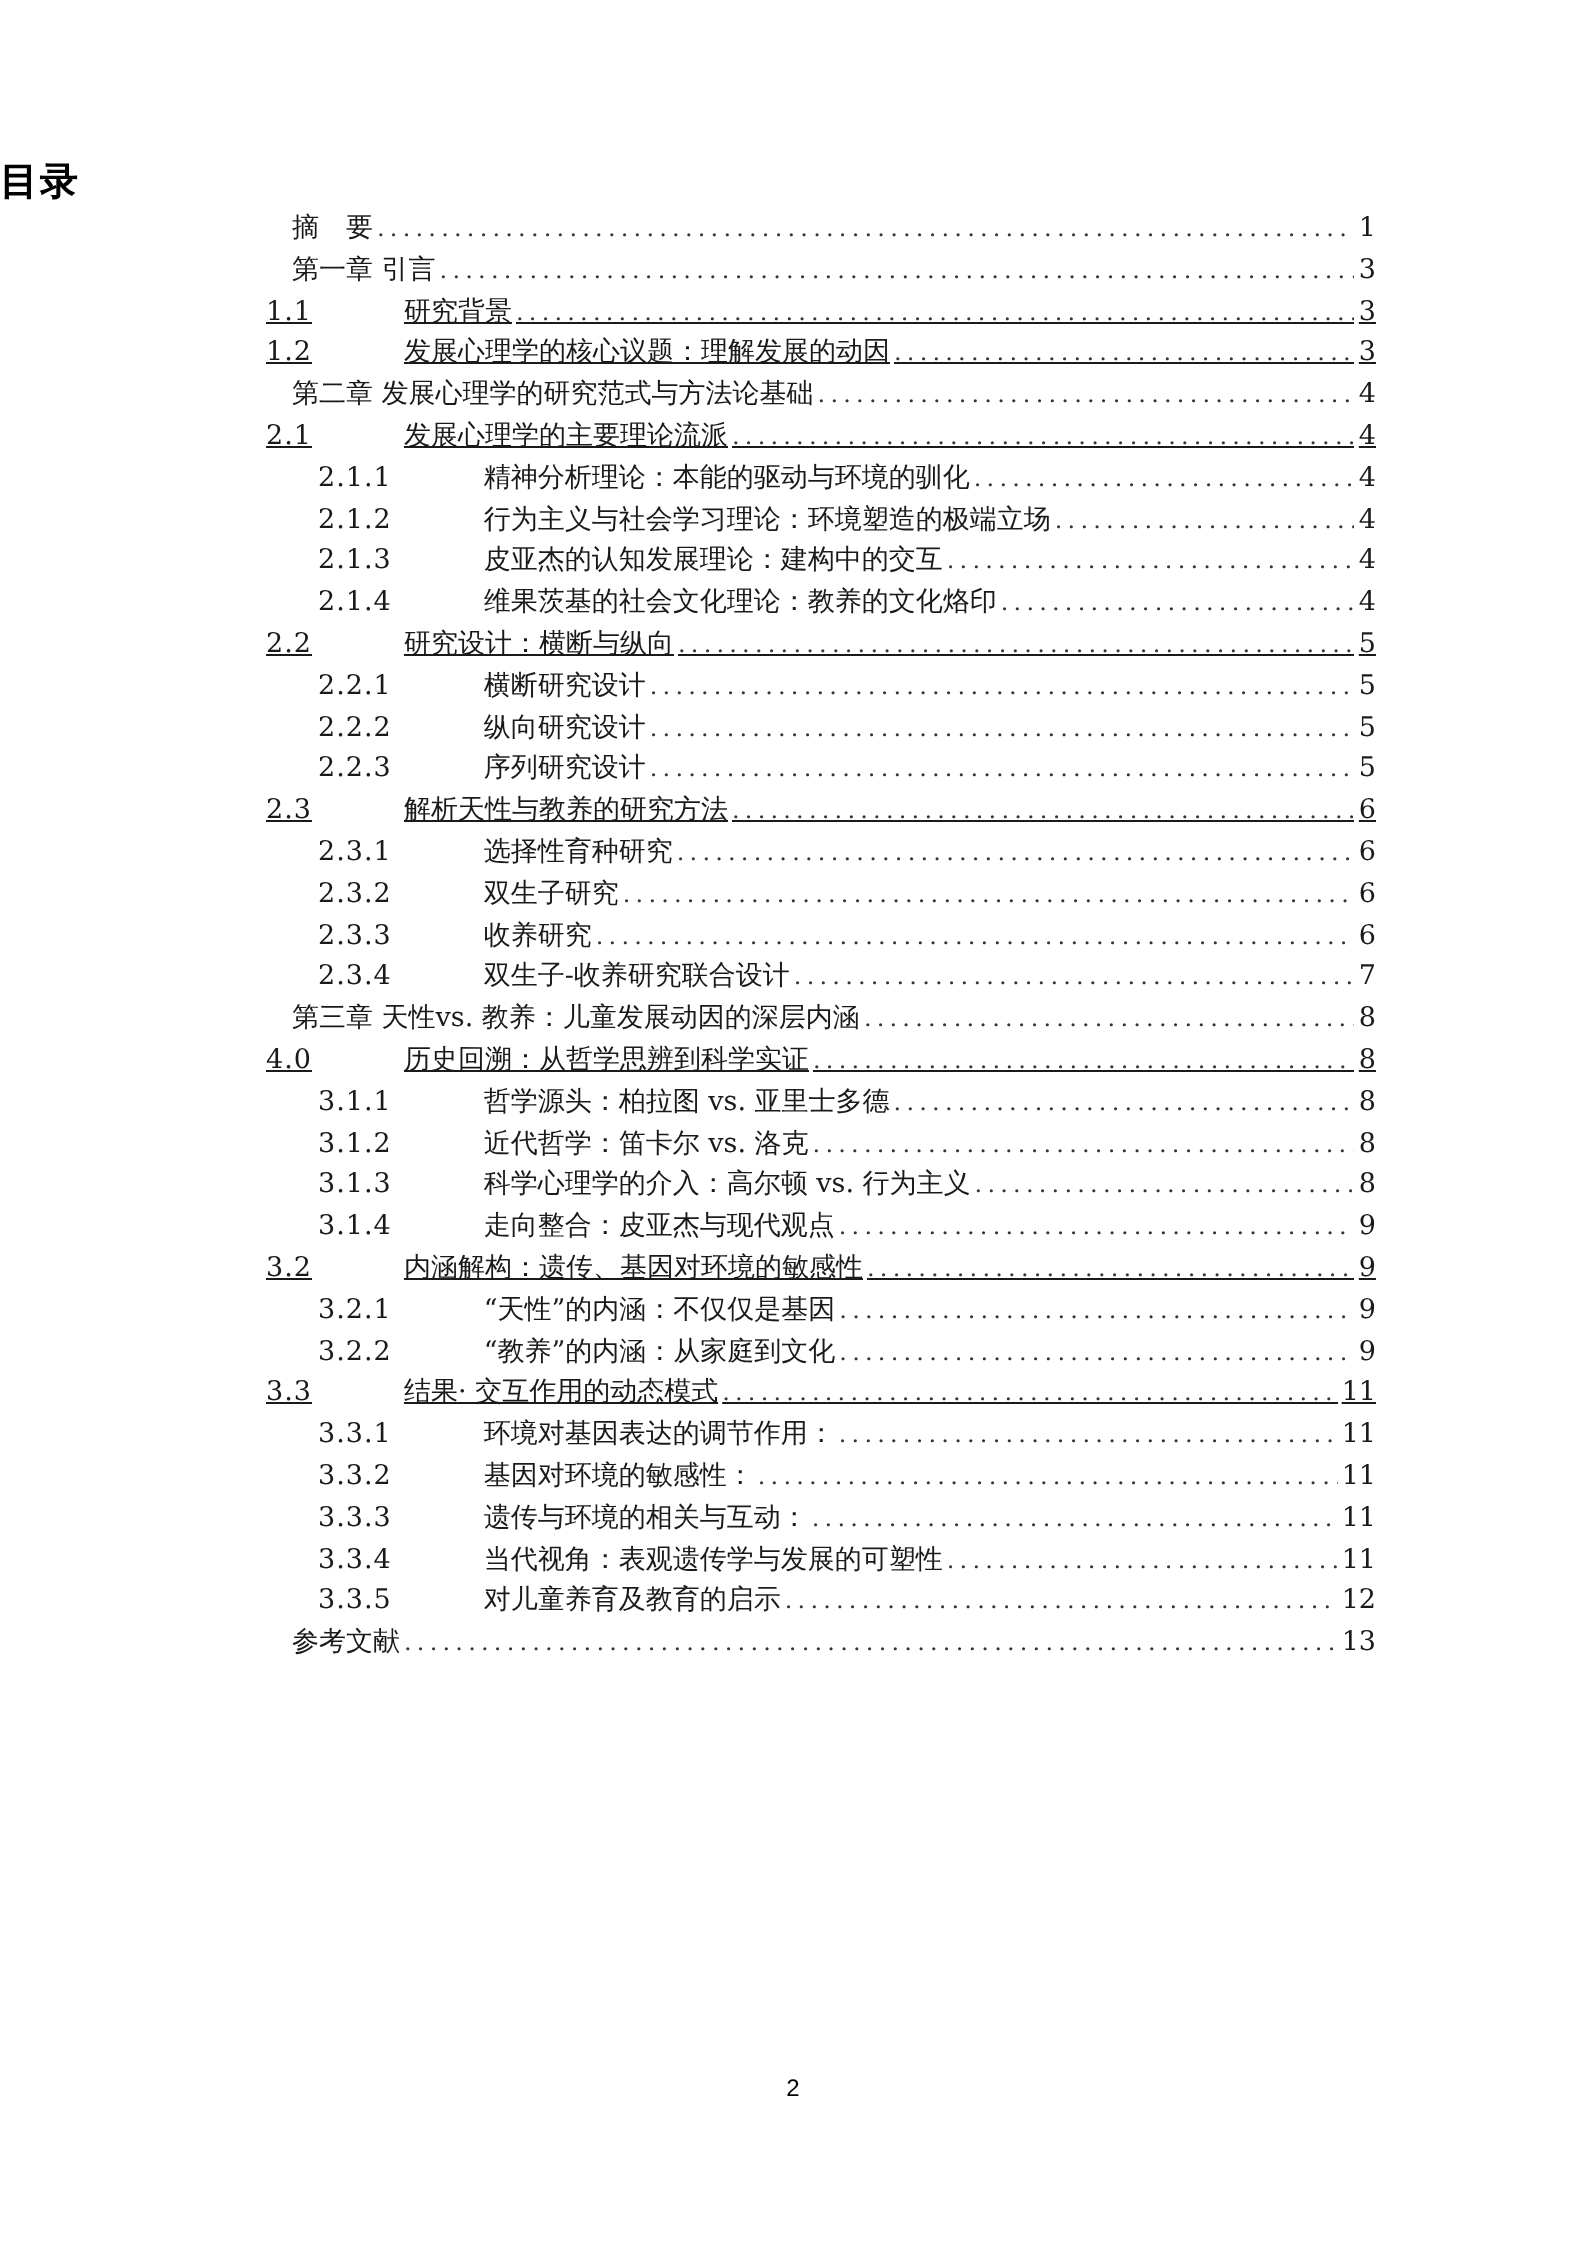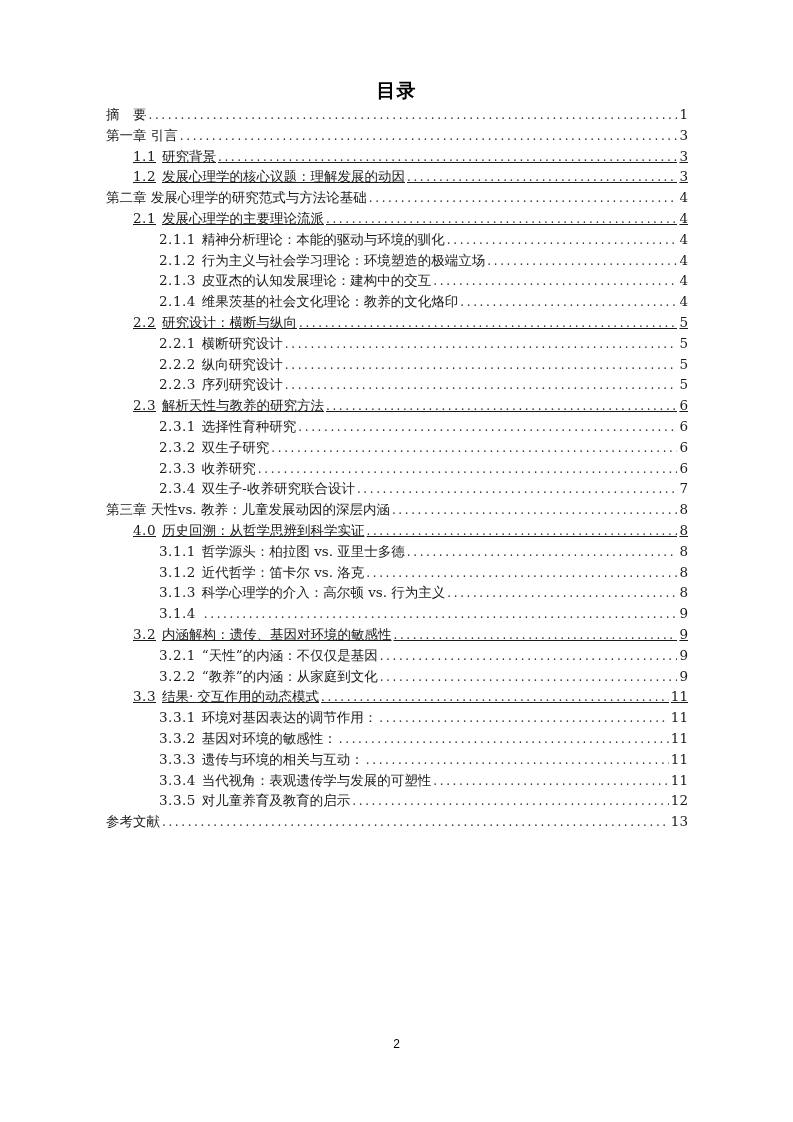--- a/index.html
+++ b/index.html
@@ -18,21 +18,20 @@
     .page {
       position: absolute;
       left: 0; top: 0;
       width: 793px; height: 1122px;
       background: #fff;
     }
     .toc-title {
       position: absolute;
       left: 0; right: 0;
       top: 78px;
-      text-align: center;
       font-family: Liberation Mono, monospace;
       font-weight: bold;
       font-size: 19px;
       letter-spacing: 1px;
       color: #000;
     }
     .toc-list {
       position: absolute;
       left: 106px;
       top: 104px;
@@ -54,20 +53,21 @@
     .toc-entry.level-1 { padding-left: 0; }
     .toc-entry.level-2 { padding-left: 27px; text-decoration: underline; }
     .toc-entry.level-3 { padding-left: 53px; }
     .toc-num {
       margin-right: 6px;
       font-family: "DejaVu Serif", "Liberation Serif", serif;
       letter-spacing: 0.5px;
     }
     .toc-label {
       flex: 0 0 auto;
+      margin-left: 40px;
     }
     .toc-leader {
       flex: 1 1 auto;
       overflow: hidden;
       margin: 0 2px 0 2px;
       color: #333;
       letter-spacing: 2.6px;
       font-size: 12px;
     }
     .toc-leader::before {
@@ -234,20 +234,21 @@
     <span class="toc-page">8</span>
   </li>
       <li class="toc-entry level-3">
     <span class="toc-num">3.1.3</span>
     <span class="toc-label">科学心理学的介入：高尔顿 vs. 行为主义</span>
     <span class="toc-leader"></span>
     <span class="toc-page">8</span>
   </li>
       <li class="toc-entry level-3">
     <span class="toc-num">3.1.4</span>
+    <span class="toc-label">走向整合：皮亚杰与现代观点</span>
     <span class="toc-leader"></span>
     <span class="toc-page">9</span>
   </li>
       <li class="toc-entry level-2">
     <span class="toc-num">3.2</span>
     <span class="toc-label">内涵解构：遗传、基因对环境的敏感性</span>
     <span class="toc-leader"></span>
     <span class="toc-page">9</span>
   </li>
       <li class="toc-entry level-3">

